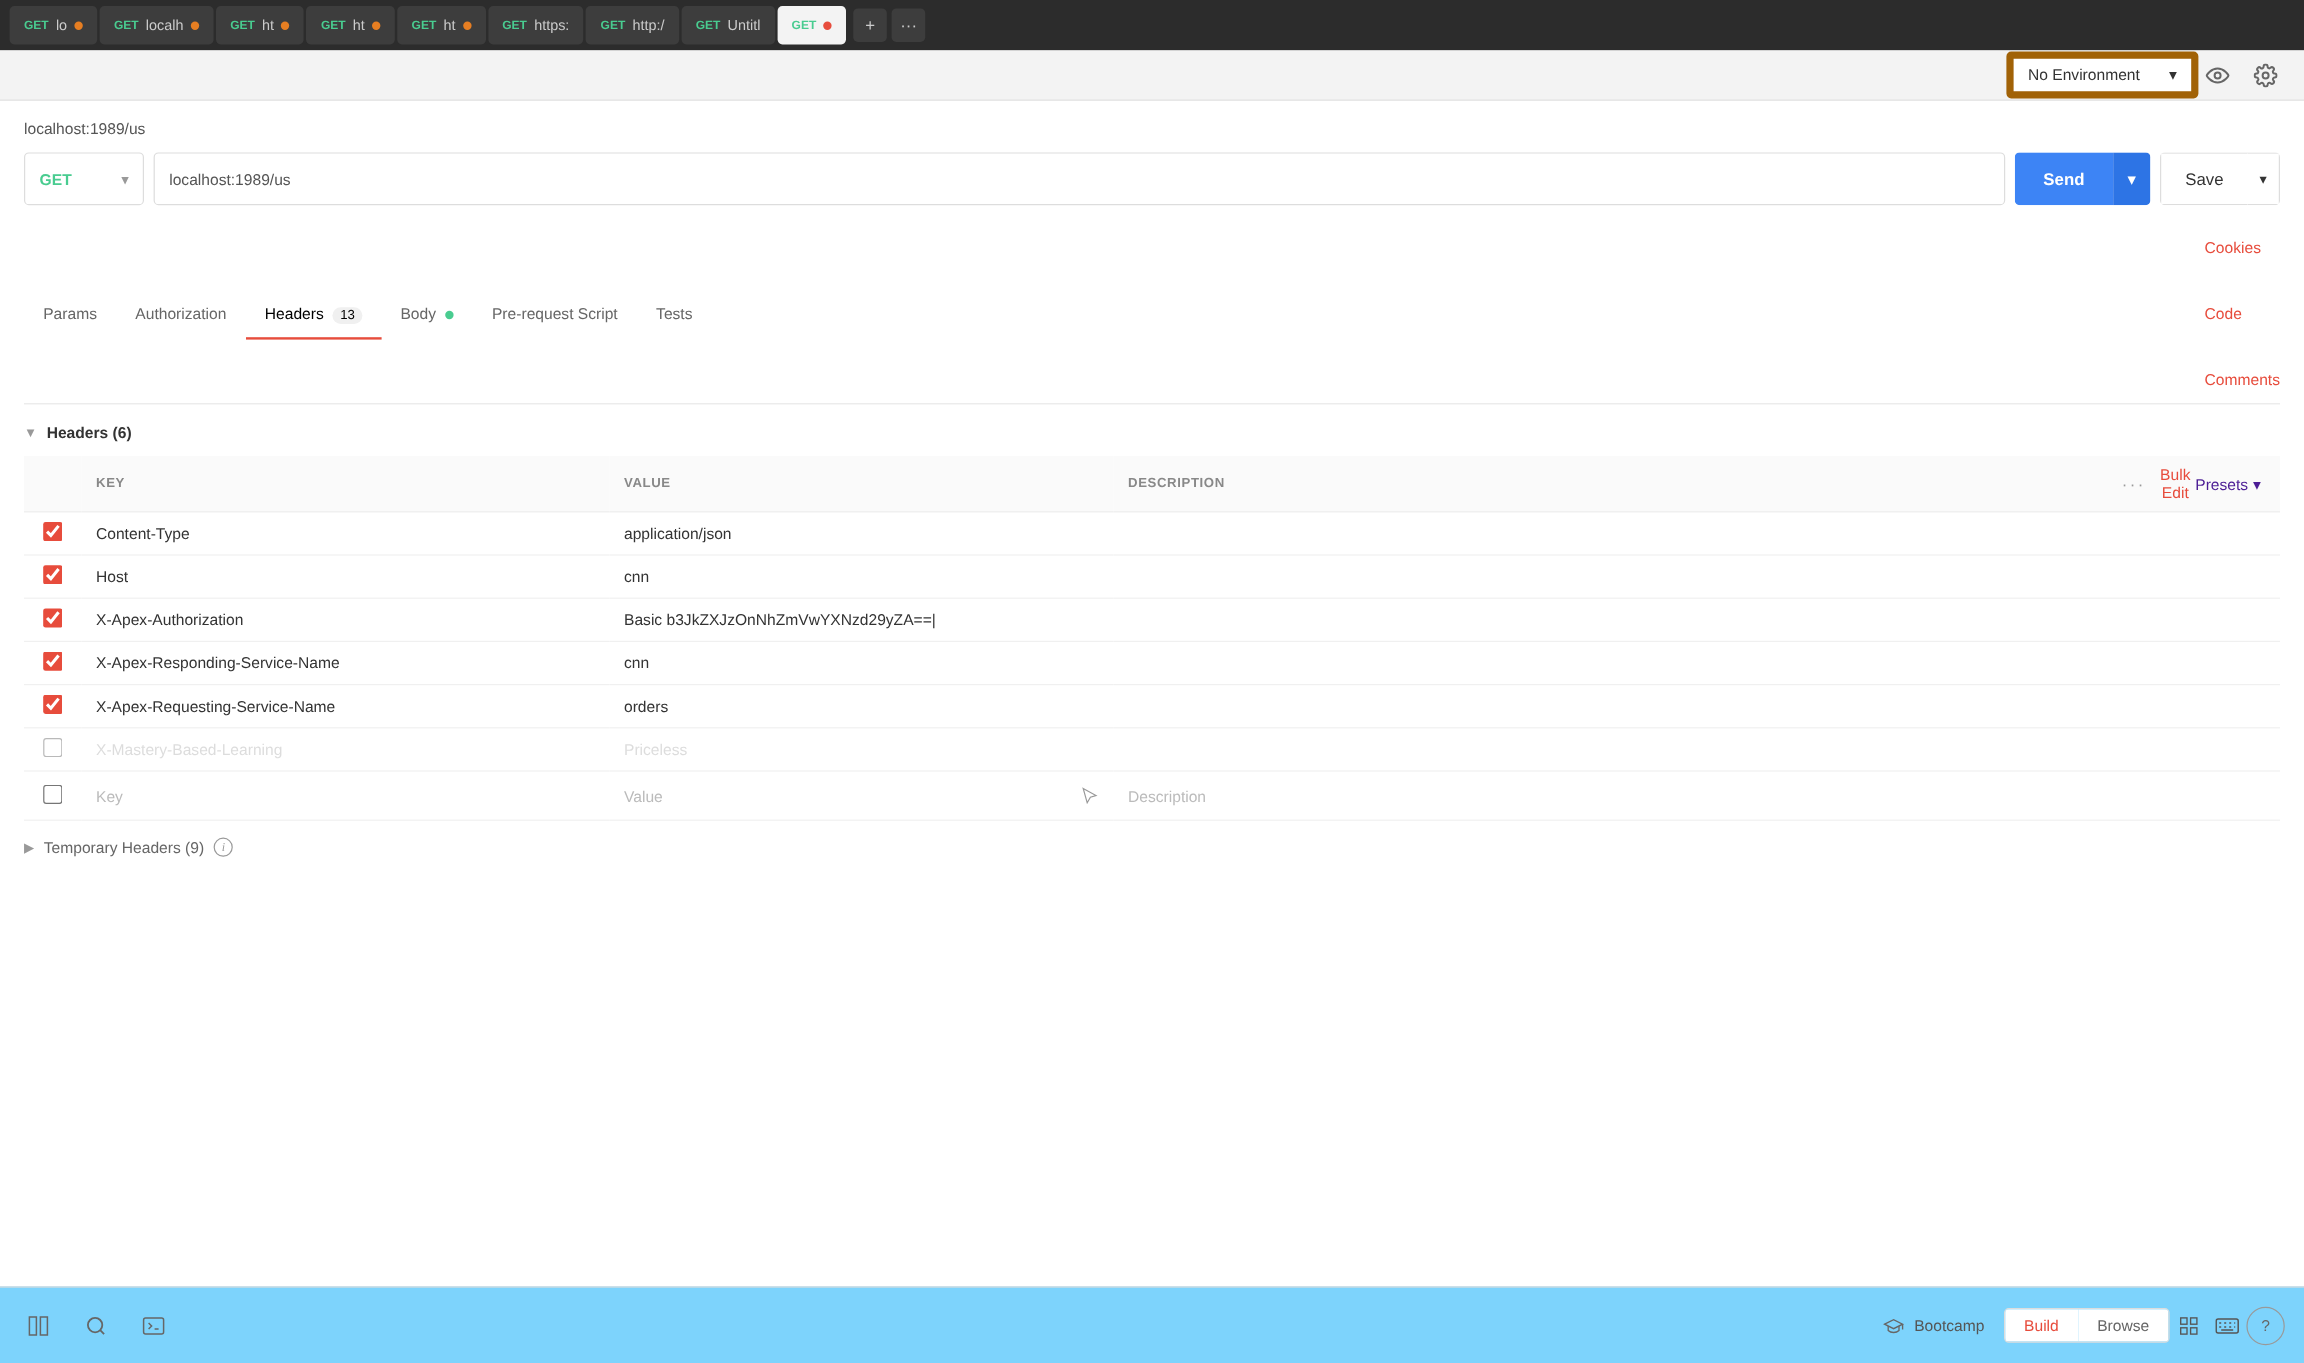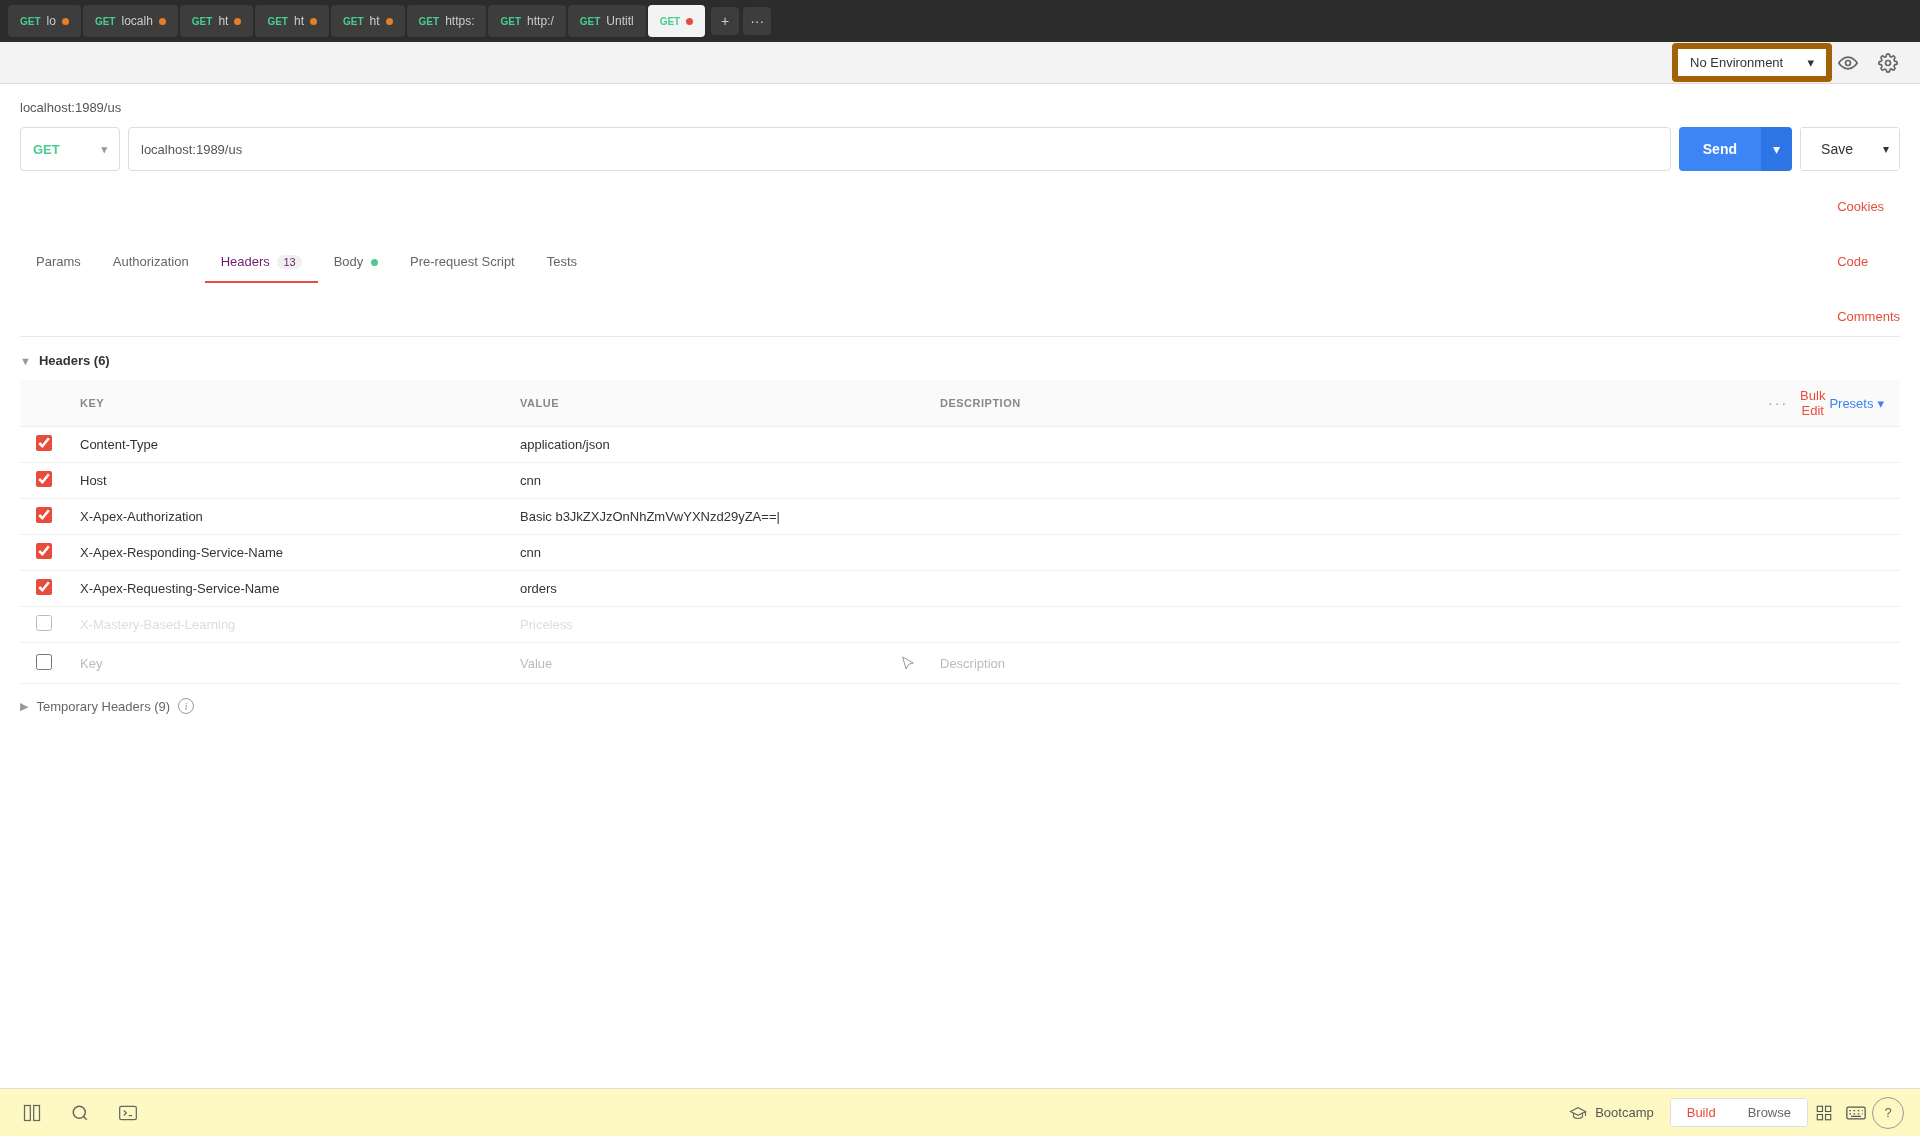--- a/index.html
+++ b/index.html
@@ -98,21 +98,21 @@
     
     .req-tabs {
       display: flex; align-items: center; border-bottom: 1px solid #e8e8e8;
       margin-bottom: 0; gap: 0;
     }
     .req-tab {
       padding: 12px 16px; font-size: 13px; color: #666; cursor: pointer;
       border-bottom: 2px solid transparent; margin-bottom: -1px;
       white-space: nowrap;
     }
-    .req-tab.active { color: #701a75; border-bottom-color: #e74c3c; font-weight: 500; }
+    .req-tab.active { color: #000000; border-bottom-color: #e74c3c; font-weight: 500; }
     .tab-badge {
       background: #f0f0f0; border-radius: 8px; padding: 1px 6px; font-size: 11px; margin-left: 4px;
     }
     .tab-dot { width: 7px; height: 7px; border-radius: 50%; background: #49cc90; display: inline-block; margin-left: 4px; vertical-align: middle; }
     .tab-right { margin-left: auto; display: flex; gap: 16px; flex-direction: column; }
     .tab-right-link { color: #e74c3c; font-size: 13px; cursor: pointer; padding: 12px 0; }
 
     
     .headers-section { padding-top: 16px; }
     .section-header {
@@ -151,39 +151,39 @@
     .actions-cell { display: flex; align-items: center; justify-content: flex-end; gap: 4px; padding: 0 8px; }
     .more-btn {
       background: none; border: none; cursor: pointer; color: #999;
       font-size: 14px; padding: 4px 8px; letter-spacing: 2px;
     }
     .bulk-edit-btn {
       color: #e74c3c; background: none; border: none; cursor: pointer;
       font-size: 13px; font-weight: 500;
     }
     .presets-btn {
-      color: #3b82f6; background: none; border: none; cursor: pointer;
+      color: #4c1d95; background: none; border: none; cursor: pointer;
       font-size: 13px; font-weight: 500; display: flex; align-items: center; gap: 4px;
     }
 
     
     .temp-header {
       display: flex; align-items: center; gap: 8px; padding: 14px 0 4px;
       font-size: 13px; color: #666; cursor: pointer;
     }
     .info-icon {
       width: 16px; height: 16px; border-radius: 50%; border: 1.5px solid #999;
       display: inline-flex; align-items: center; justify-content: center;
       font-size: 10px; font-style: italic; color: #999; font-family: serif;
     }
 
     
     .bottom-bar {
-      position: absolute; bottom: 0; left: 0; right: 0; height: 48px;
-      background: #fef9c3; border-top: 1px solid #ddd; display: flex;
+      position: absolute; bottom: 0; left: 0; right: 0; height: 64px;
+      background: #7dd3fc; border-top: 1px solid #ddd; display: flex;
       align-items: center; padding: 0 16px; gap: 16px;
     }
     .bottom-icon-btn {
       width: 32px; height: 32px; border: none; background: transparent;
       cursor: pointer; display: flex; align-items: center; justify-content: center;
       font-size: 18px; color: #555;
     }
     .bottom-right { margin-left: auto; display: flex; align-items: center; gap: 0; }
     .bootcamp-btn {
       display: flex; align-items: center; gap: 8px; background: none; border: none;

